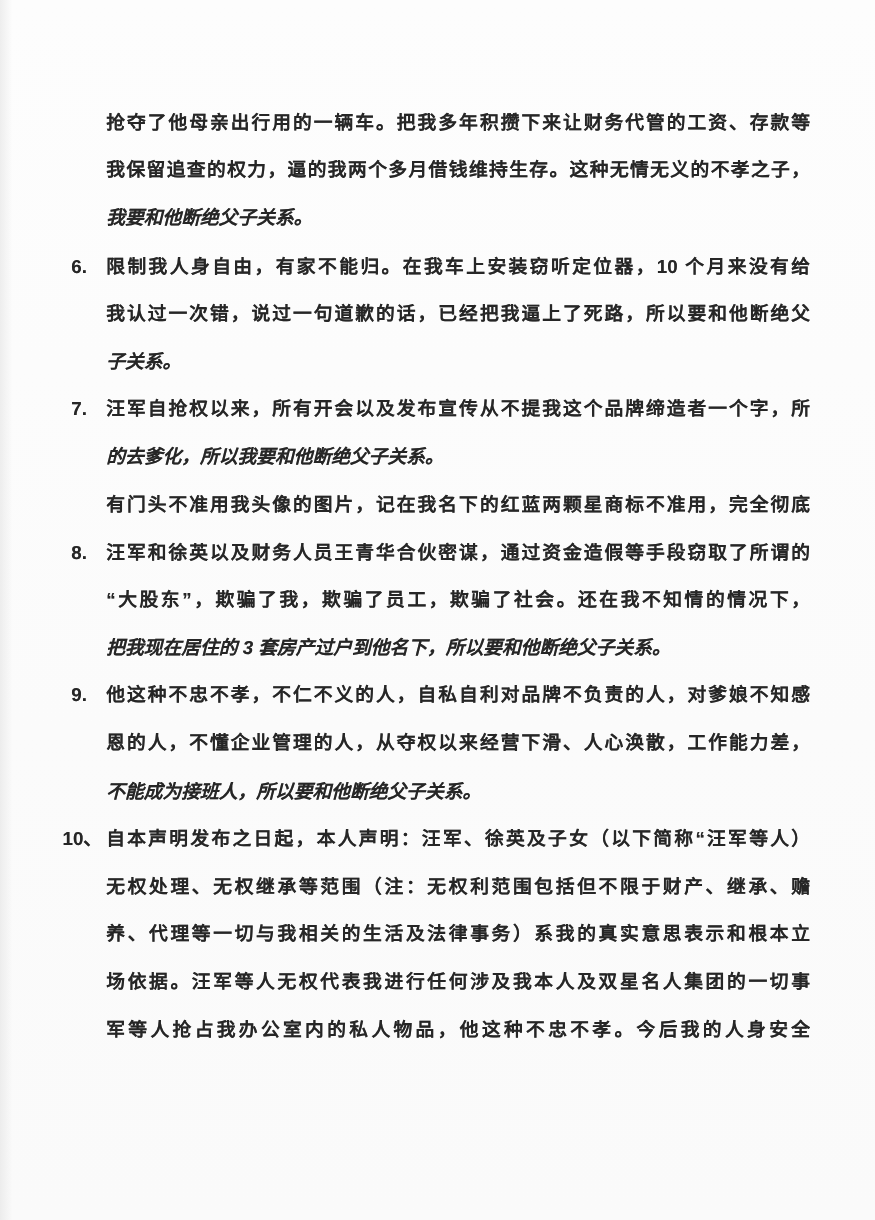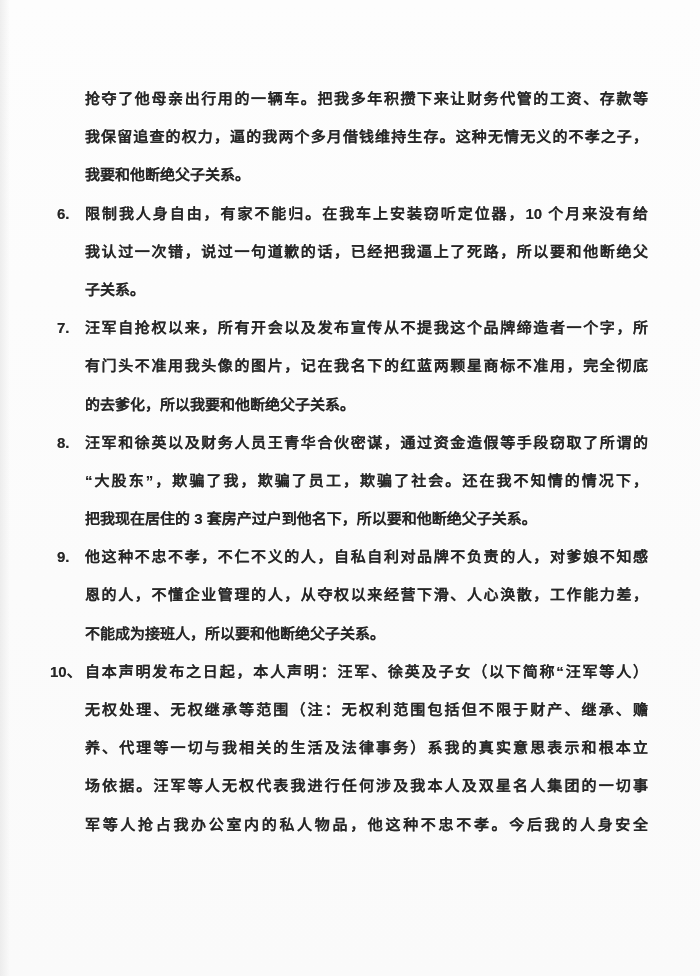--- a/index.html
+++ b/index.html
@@ -49,20 +49,21 @@
     overflow: hidden;
   }
   .line.j {
     text-align: justify;
     text-align-last: justify;
   }
   .line.last {
     text-align: left;
     text-align-last: left;
     white-space: nowrap;
+    font-style: italic;
   }
 </style>
 </head>
 <body>
 
 <div class="page">
   <div class="content" id="doc-content">
       <div class="para">
         <div class="line j">抢夺了他母亲出行用的一辆车。把我多年积攒下来让财务代管的工资、存款等</div>
         <div class="line j">我保留追查的权力，逼的我两个多月借钱维持生存。这种无情无义的不孝之子，</div>
@@ -70,22 +71,22 @@
       </div>
       <div class="para">
         <span class="num">6.</span>
         <div class="line j">限制我人身自由，有家不能归。在我车上安装窃听定位器，10 个月来没有给</div>
         <div class="line j">我认过一次错，说过一句道歉的话，已经把我逼上了死路，所以要和他断绝父</div>
         <div class="line last">子关系。</div>
       </div>
       <div class="para">
         <span class="num">7.</span>
         <div class="line j">汪军自抢权以来，所有开会以及发布宣传从不提我这个品牌缔造者一个字，所</div>
+        <div class="line last">的去爹化，所以我要和他断绝父子关系。</div>
         <div class="line j">有门头不准用我头像的图片，记在我名下的红蓝两颗星商标不准用，完全彻底</div>
-        <div class="line last">的去爹化，所以我要和他断绝父子关系。</div>
       </div>
       <div class="para">
         <span class="num">8.</span>
         <div class="line j">汪军和徐英以及财务人员王青华合伙密谋，通过资金造假等手段窃取了所谓的</div>
         <div class="line j">“大股东”，欺骗了我，欺骗了员工，欺骗了社会。还在我不知情的情况下，</div>
         <div class="line last">把我现在居住的 3 套房产过户到他名下，所以要和他断绝父子关系。</div>
       </div>
       <div class="para">
         <span class="num">9.</span>
         <div class="line j">他这种不忠不孝，不仁不义的人，自私自利对品牌不负责的人，对爹娘不知感</div>

